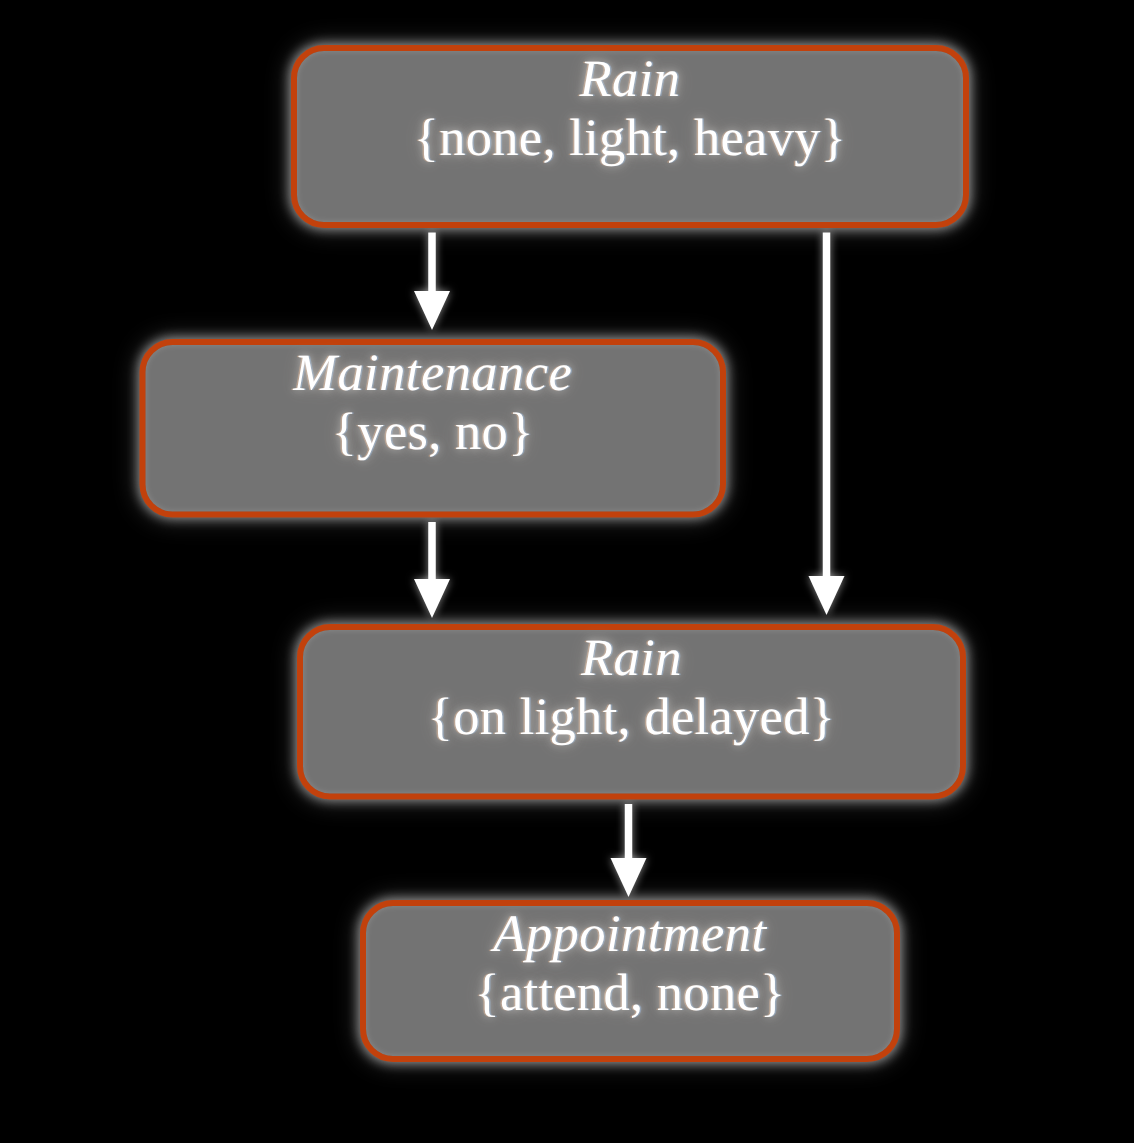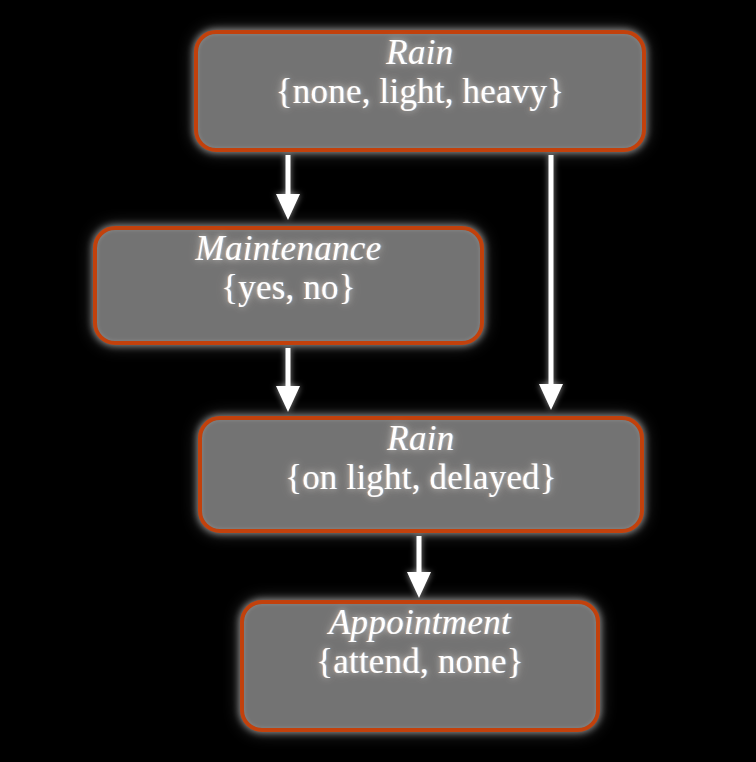--- a/index.html
+++ b/index.html
@@ -54,21 +54,21 @@
     text-shadow: 0 0 6px rgba(255,255,255,0.55),
                  0 0 13px rgba(255,235,215,0.30),
                  -1px 0 0.5px rgba(255,190,140,0.40),
                  1px 0 0.5px rgba(150,200,255,0.40);
   }
 
   
   #node-rain        { left: 194px; top: 30px;  width: 452px; height: 122px; }
   #node-maintenance { left: 93px;  top: 226px; width: 391px; height: 119px; }
   #node-train       { left: 198px; top: 416px; width: 446px; height: 117px; }
-  #node-appointment { left: 240px; top: 600px; width: 360px; height: 132px; }
+  #node-appointment { left: 240px; top: 600px; width: 360px; height: 108px; }
 
   .edge {
     position: absolute;
     overflow: visible;
     pointer-events: none;
   }
   .edge svg { display: block; overflow: visible; }
   .edge path, .edge polygon {
     filter: drop-shadow(0 0 3px rgba(255,255,255,0.55));
   }

